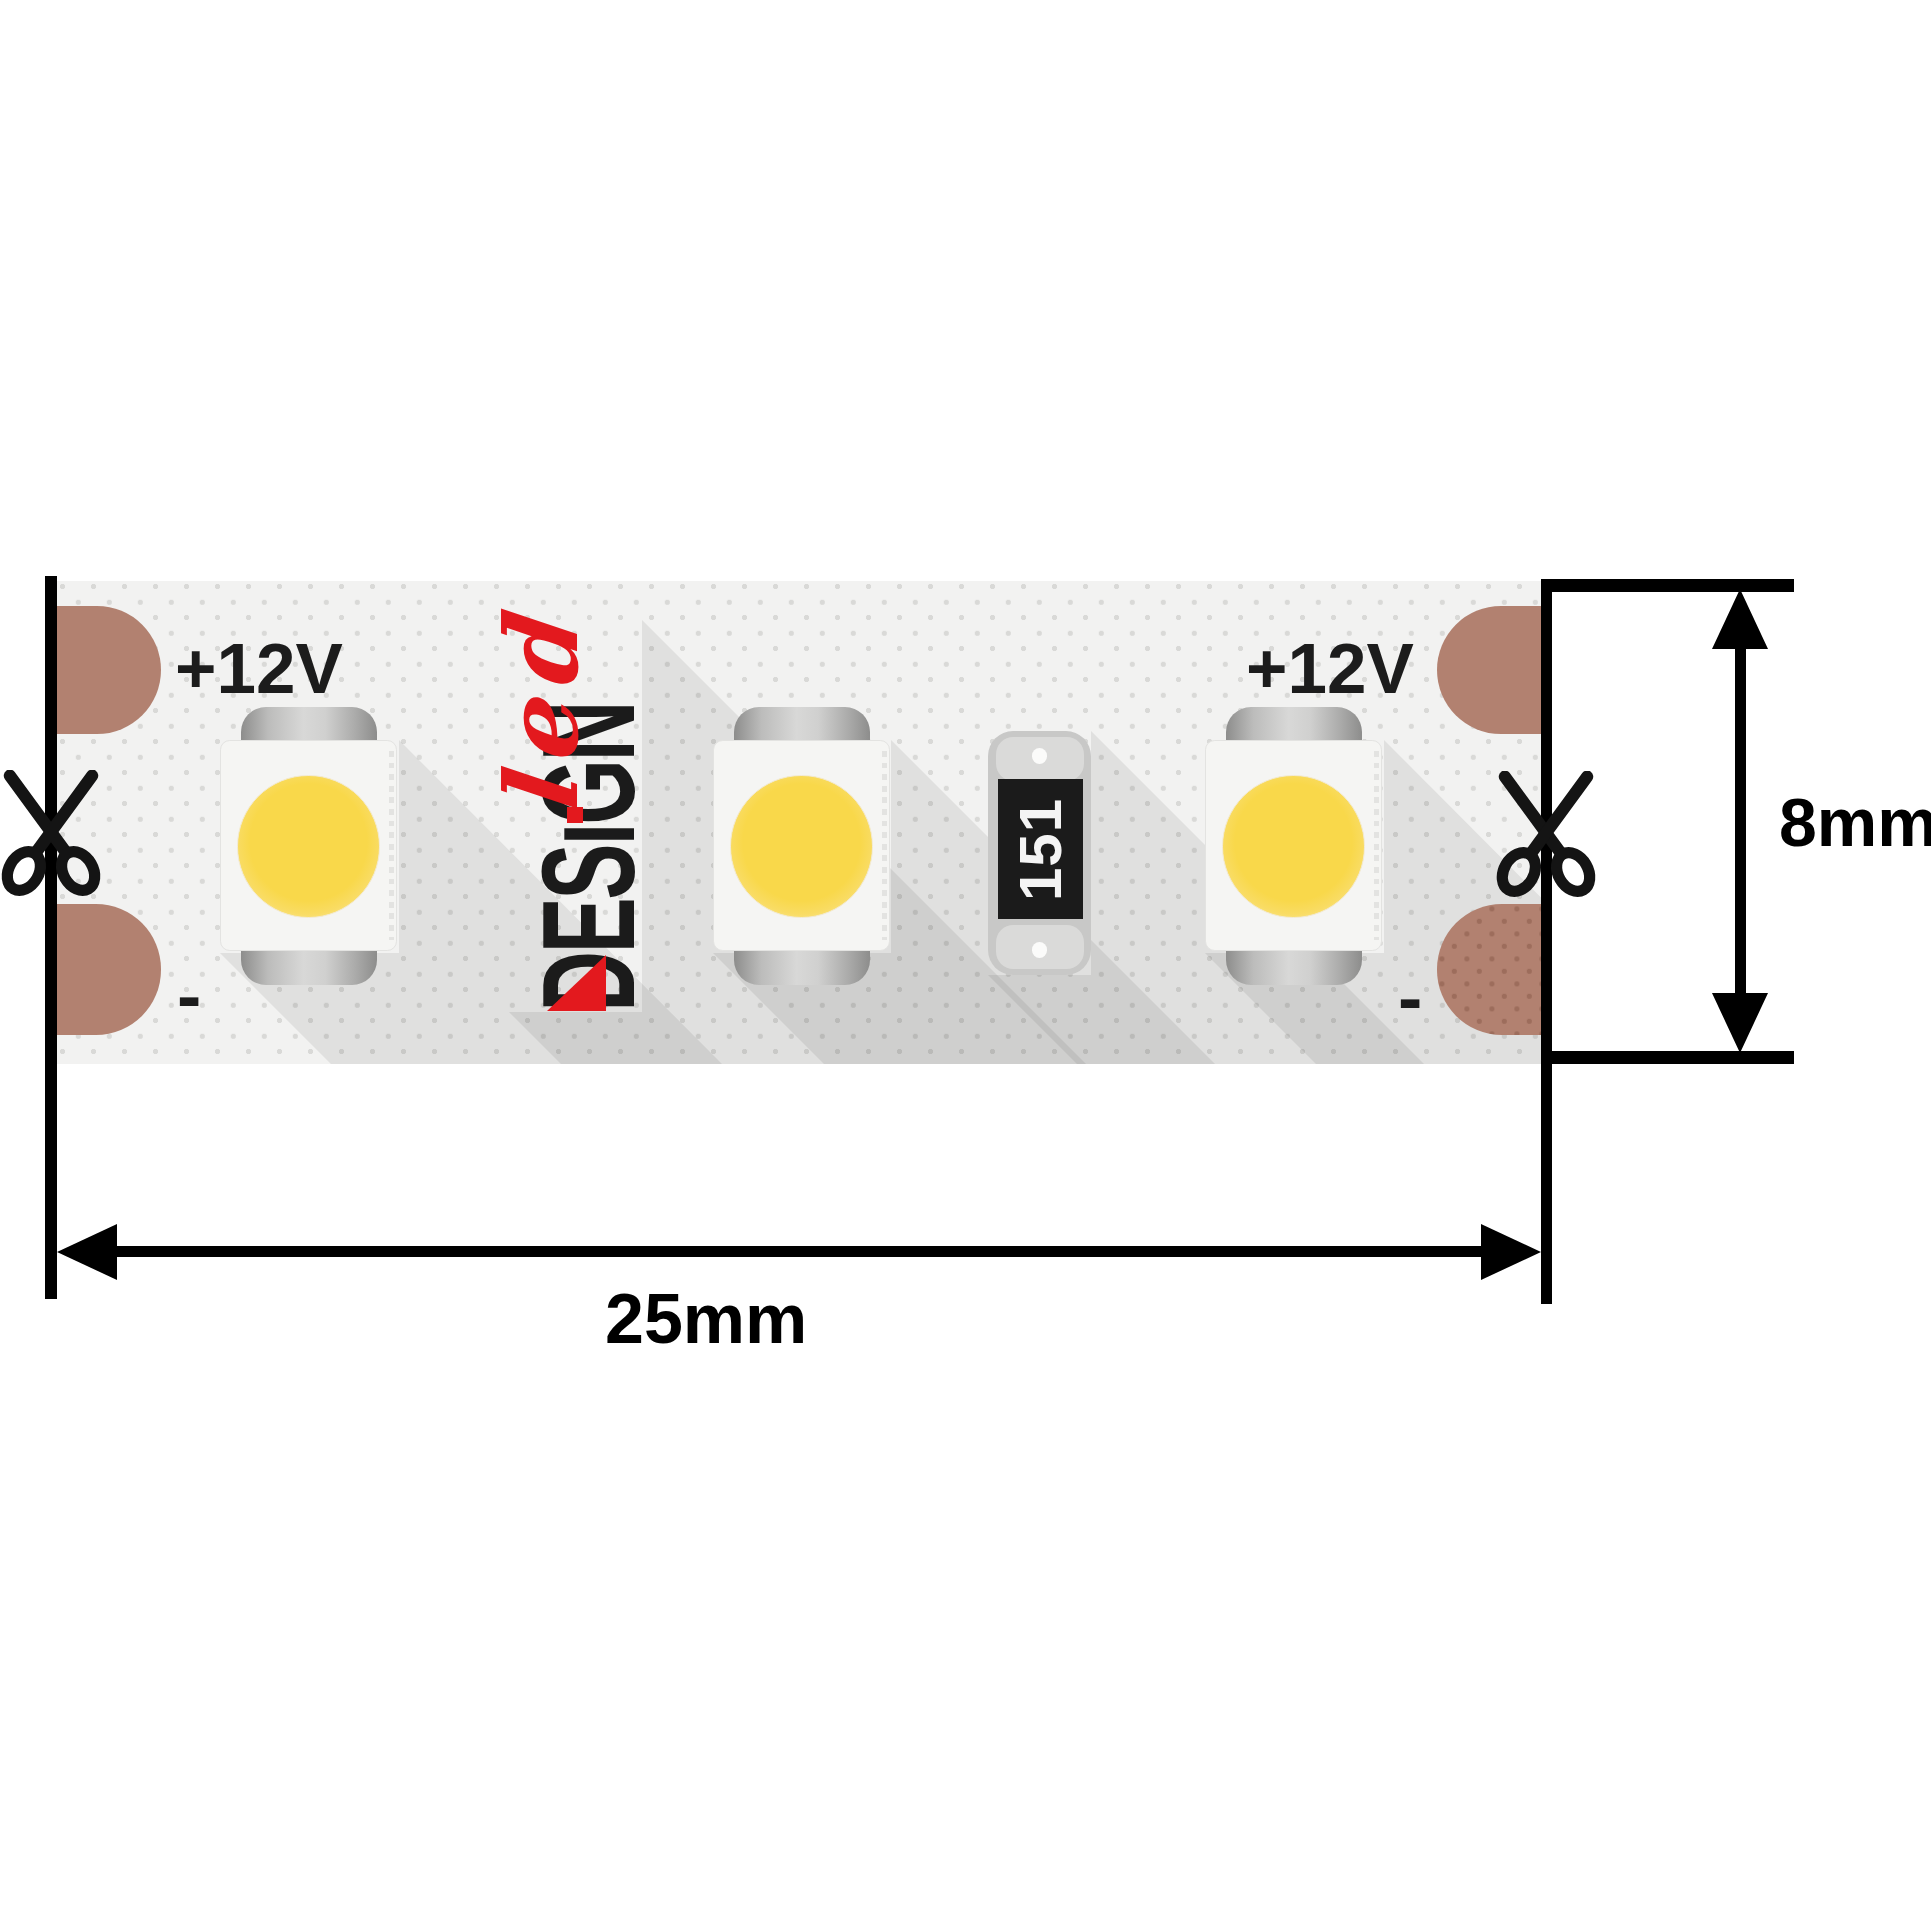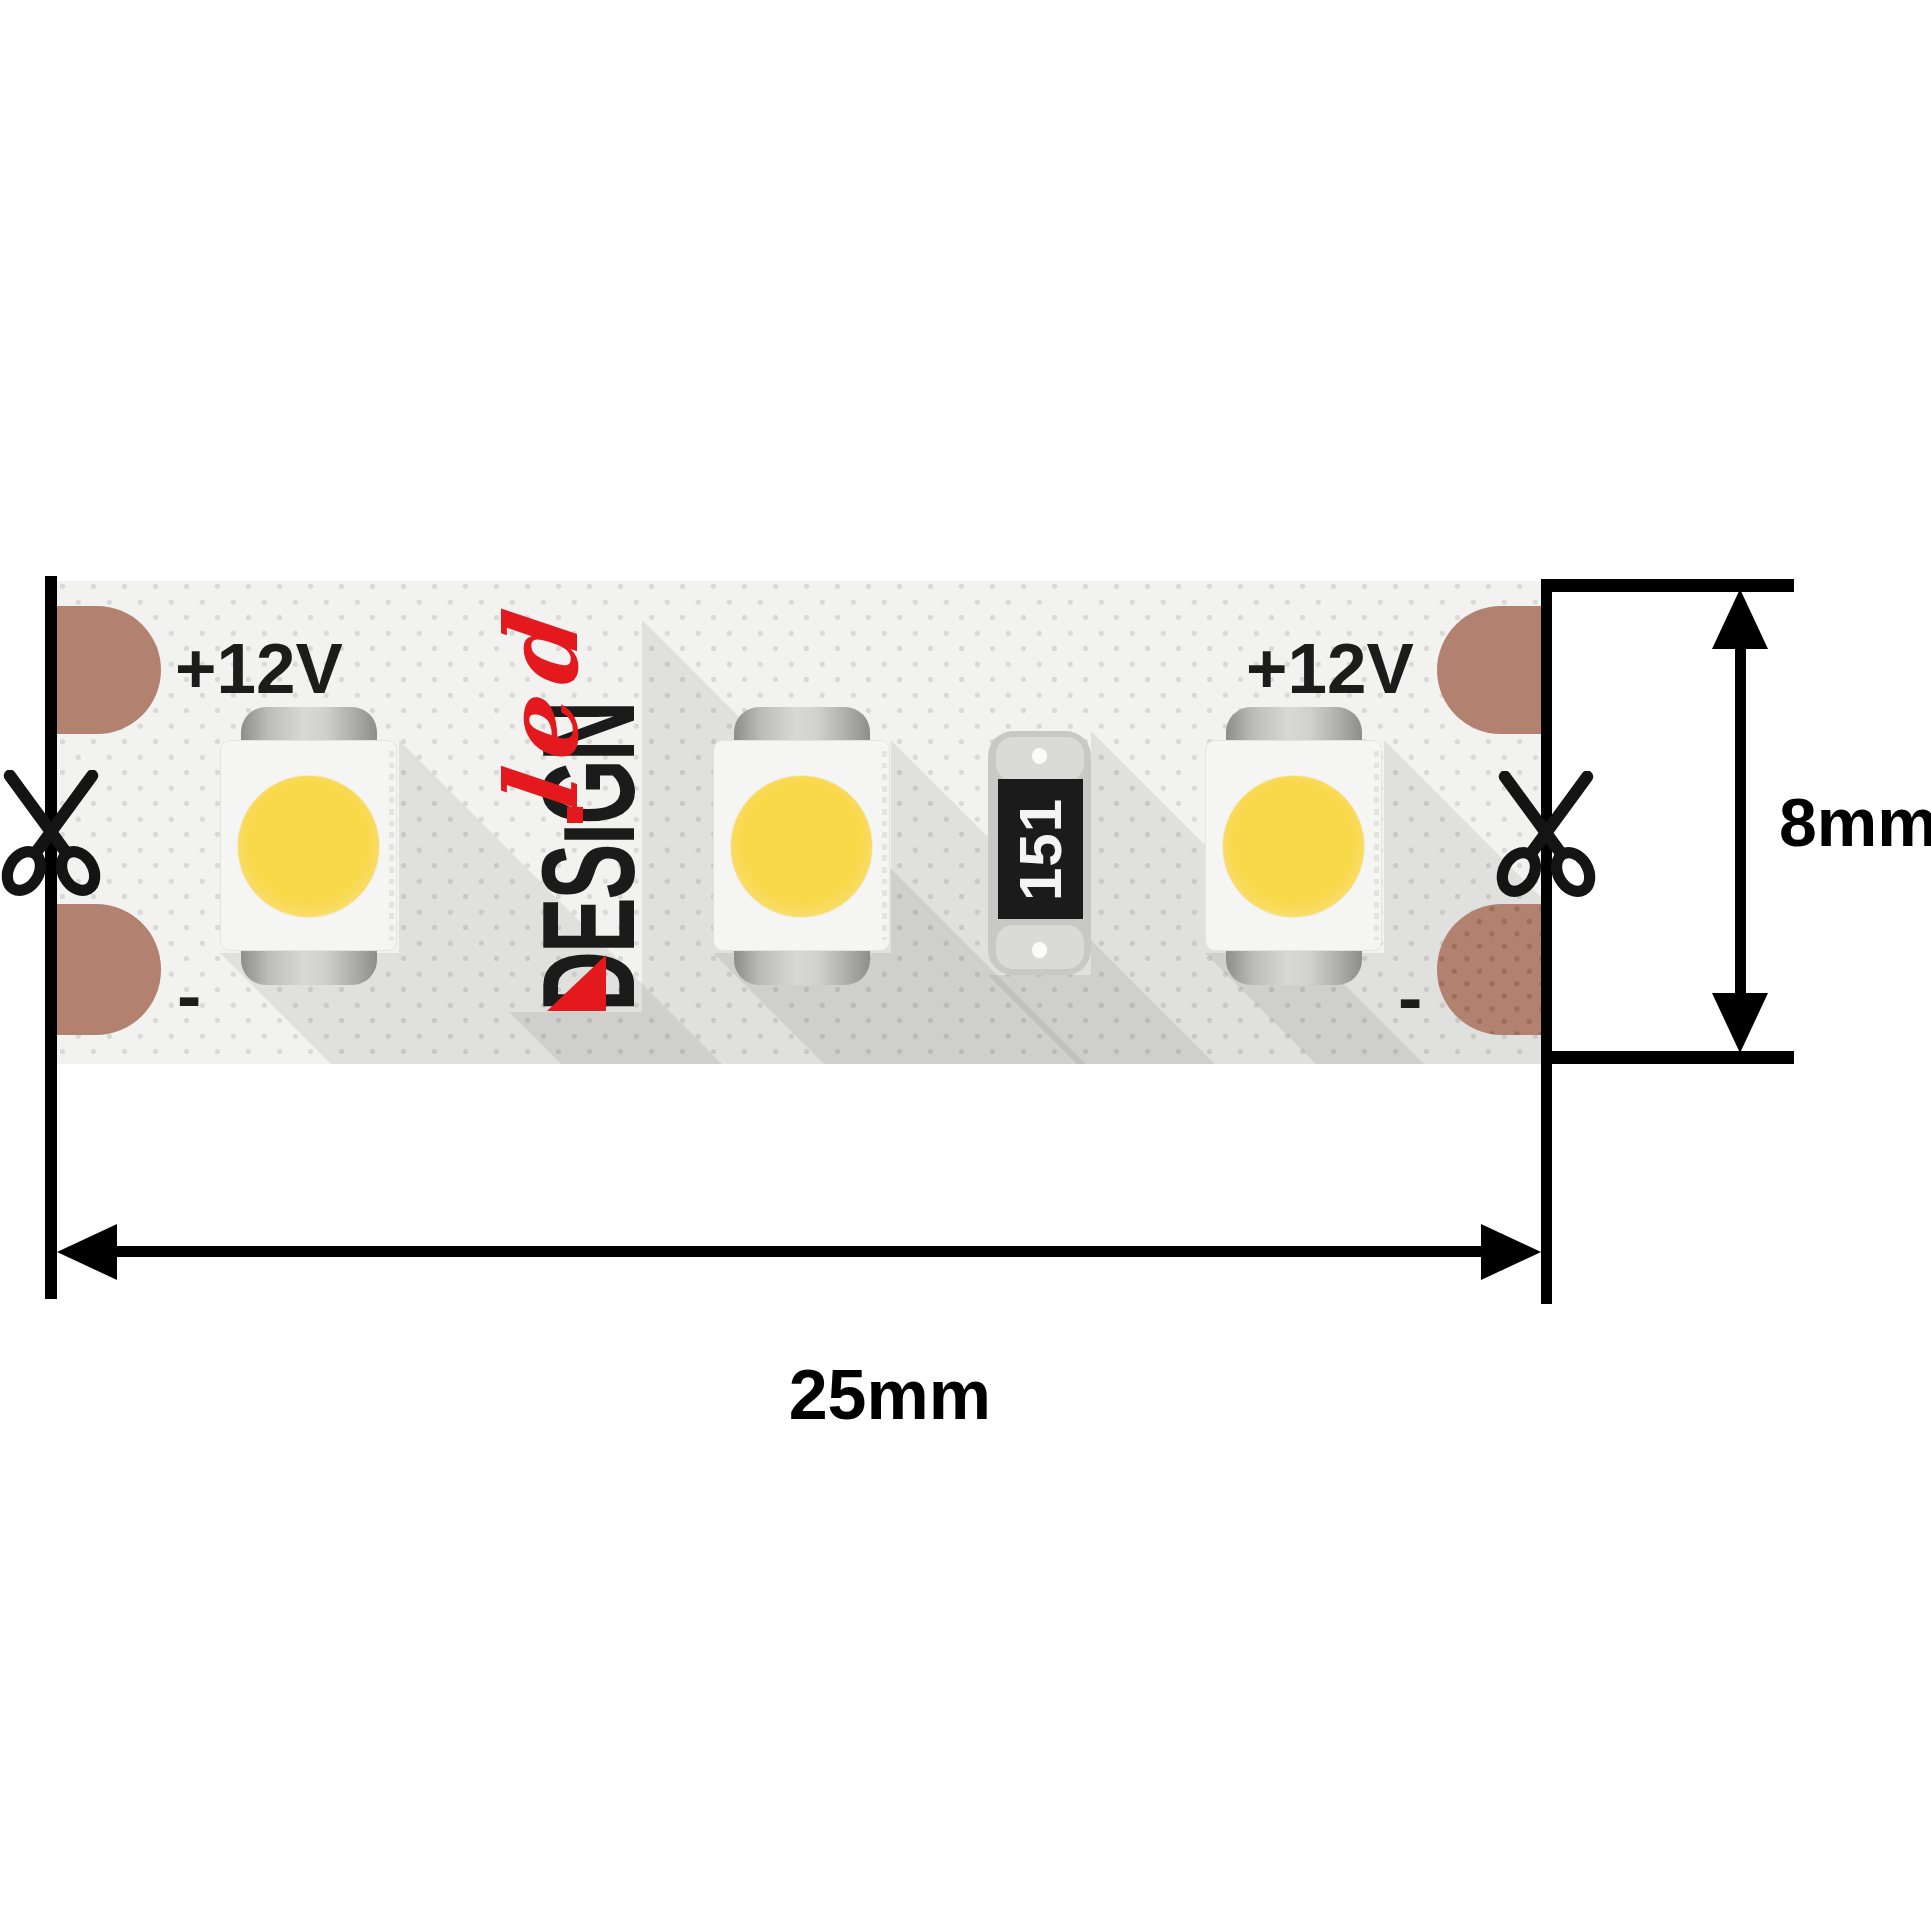--- a/index.html
+++ b/index.html
@@ -120,21 +120,21 @@
   .arr-up{left:1712px;top:589px;border-left:28px solid rgba(0,0,0,0);
     border-right:28px solid rgba(0,0,0,0);border-bottom:60px solid #000;}
   .arr-down{left:1712px;top:993px;border-left:28px solid rgba(0,0,0,0);
     border-right:28px solid rgba(0,0,0,0);border-top:60px solid #000;}
   .dim25-line{left:111px;top:1246px;width:1376px;height:10.6px;}
   .arr-west{left:57px;top:1224px;border-top:28px solid rgba(0,0,0,0);
     border-bottom:28px solid rgba(0,0,0,0);border-right:60px solid #000;}
   .arr-east{left:1481px;top:1224px;border-top:28px solid rgba(0,0,0,0);
     border-bottom:28px solid rgba(0,0,0,0);border-left:60px solid #000;}
   .dim-label{color:#000;font-weight:700;line-height:70px;font-size:70px;white-space:nowrap;}
-  .lbl-25{left:605px;top:1360px;width:386px;text-align:right;}
+  .lbl-25{left:605px;top:1284px;width:386px;text-align:left;}
   .lbl-8{left:1779px;top:787px;font-size:68px;}
 
   .scissors{width:120px;height:131px;}
   .sc-left{left:-8.7px;top:770px;}
   .sc-right{left:1486px;top:771px;}
 </style>
 </head>
 <body>
 
 <div class="abs strip">

